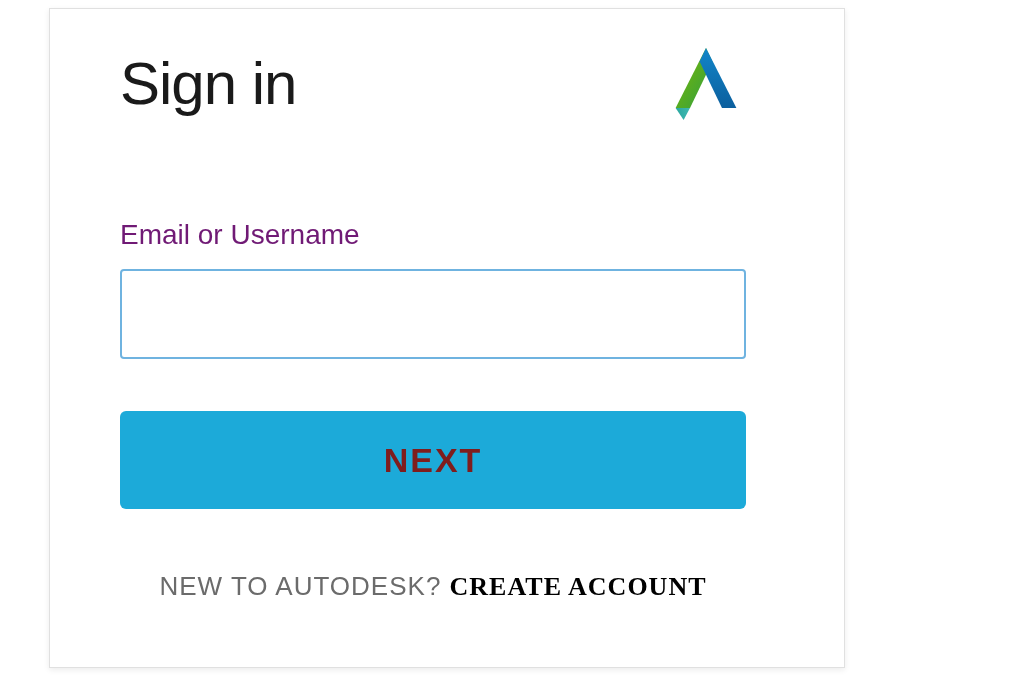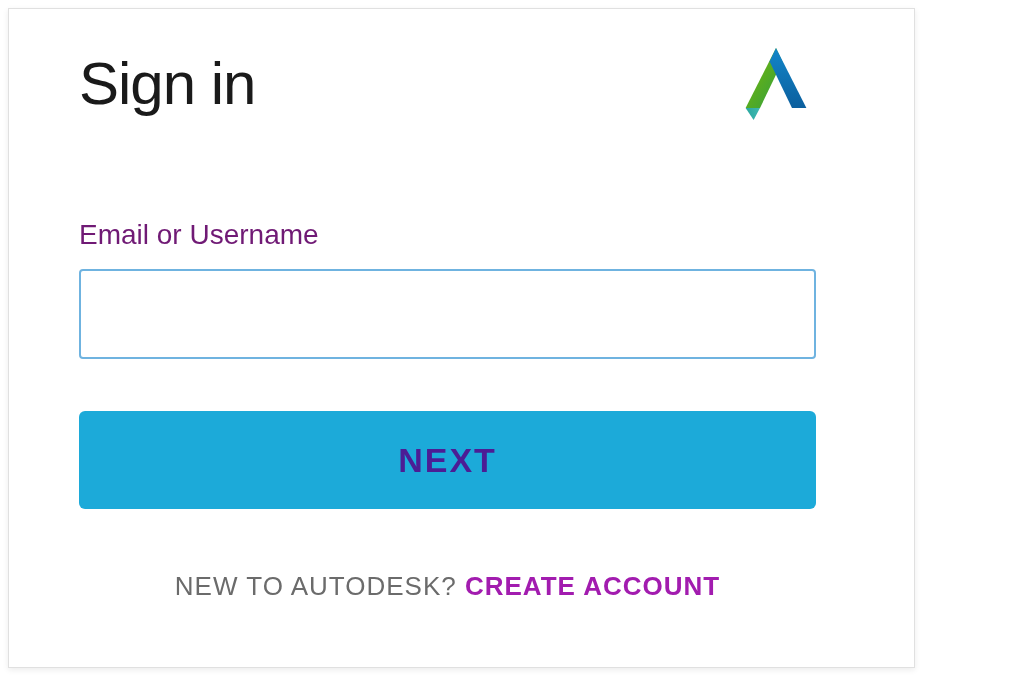--- a/index.html
+++ b/index.html
@@ -13,27 +13,28 @@
       background: #ffffff;
       width: 1024px;
       height: 678px;
       display: flex;
       align-items: flex-start;
       justify-content: flex-start;
       padding: 8px;
     }
 
     .card {
-      width: 907px;
+      width: 796px;
       height: 660px;
       background: #ffffff;
       border: 1px solid #e0e0e0;
       box-shadow: 0 2px 6px rgba(0,0,0,0.08);
       padding: 40px 98px 30px 70px;
       position: relative;
+      margin-left: 41px;
     }
 
     .header-row {
       display: flex;
       justify-content: space-between;
       align-items: flex-start;
     }
 
     .title {
       font-size: 60px;
@@ -68,45 +69,46 @@
       color: #222;
     }
 
     .next-button {
       width: 100%;
       height: 98px;
       margin-top: 52px;
       background: #1caad9;
       border: none;
       border-radius: 6px;
-      color: #4c1d95;
+      color: #7f1d1d;
       font-size: 34px;
       font-weight: 700;
       letter-spacing: 2px;
       cursor: pointer;
       text-transform: uppercase;
     }
 
     .footer-line {
       text-align: center;
       margin-top: 62px;
       font-size: 26px;
       letter-spacing: 1px;
     }
 
     .footer-text {
       color: #6b6b6b;
       font-weight: 400;
     }
 
     .create-link {
-      color: #a21caf;
+      color: #000000;
       font-weight: 700;
       text-decoration: none;
       cursor: pointer;
+      font-family: Liberation Serif, serif;
     }
   </style>
 </head>
 <body>
 
 <div class="card">
 
   <div class="header-row">
     <h1 class="title">Sign in</h1>
     <div class="logo">

